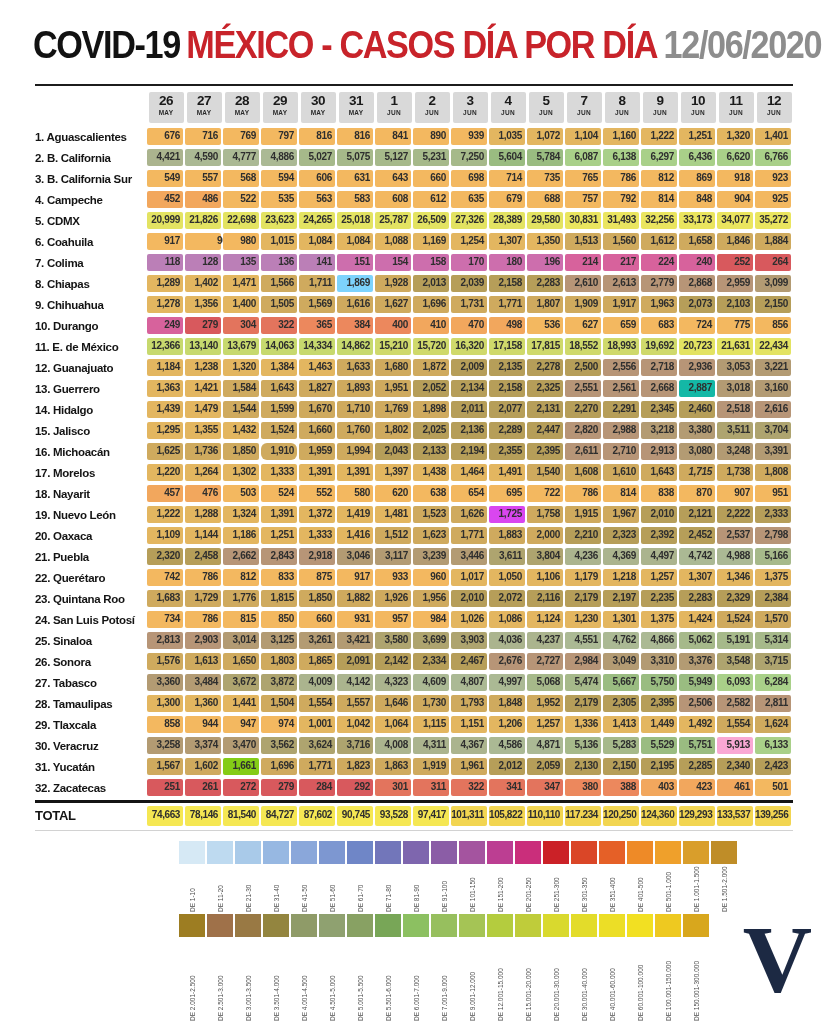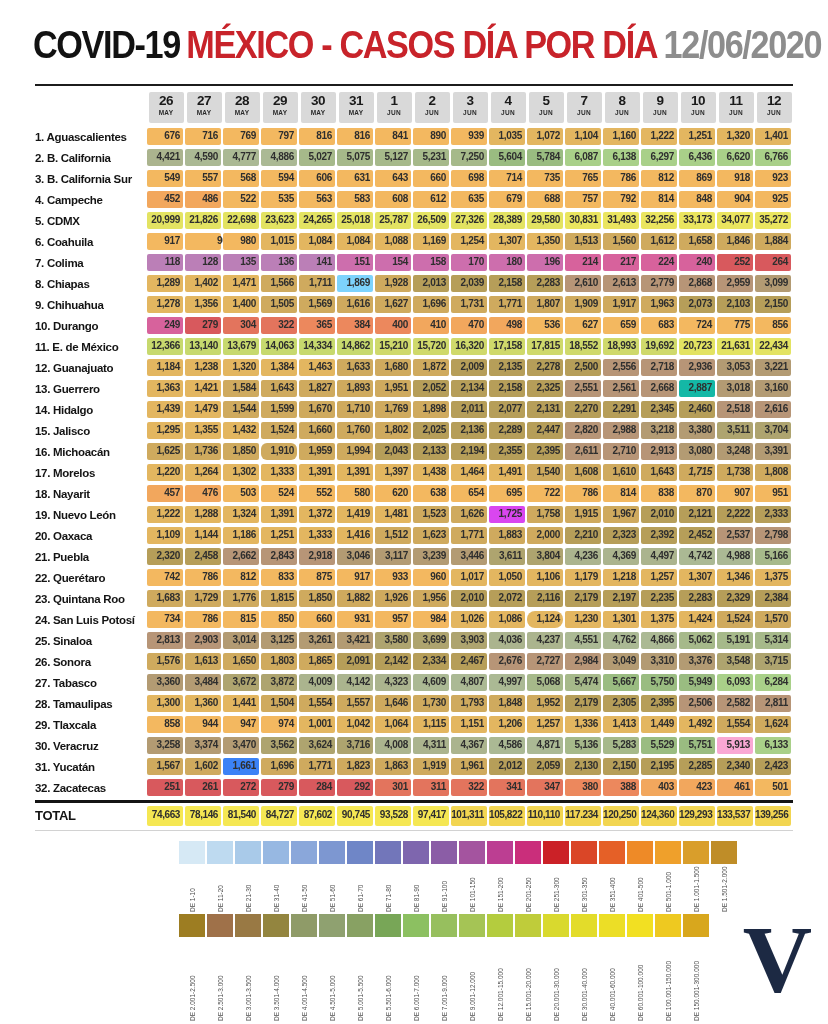--- a/index.html
+++ b/index.html
@@ -630,21 +630,21 @@
           <div class="cell" style="background: rgb(243, 184, 96);">734</div>
           <div class="cell" style="background: rgb(243, 184, 96);">786</div>
           <div class="cell" style="background: rgb(243, 184, 96);">815</div>
           <div class="cell" style="background: rgb(243, 184, 96);">850</div>
           <div class="cell" style="background: rgb(243, 184, 96);">660</div>
           <div class="cell" style="background: rgb(243, 184, 96);">931</div>
           <div class="cell" style="background: rgb(243, 184, 96);">957</div>
           <div class="cell" style="background: rgb(243, 184, 96);">984</div>
           <div class="cell" style="background: rgb(227, 182, 96);">1,026</div>
           <div class="cell" style="background: rgb(227, 182, 96);">1,086</div>
-          <div class="cell" style="background: rgb(227, 182, 96); border-radius: 8px;">1,124</div>
+          <div class="cell" style="background: rgb(227, 182, 96);">1,124</div>
           <div class="cell" style="background: rgb(227, 182, 96);">1,230</div>
           <div class="cell" style="background: rgb(227, 182, 96);">1,301</div>
           <div class="cell" style="background: rgb(227, 182, 96);">1,375</div>
           <div class="cell" style="background: rgb(227, 182, 96);">1,424</div>
           <div class="cell" style="background: rgb(207, 170, 94);">1,524</div>
           <div class="cell" style="background: rgb(207, 170, 94);">1,570</div>
         </div>
         <div class="trow">
           <div class="rlabel">25. Sinaloa</div>
           <div class="cell" style="background: rgb(183, 149, 119);">2,813</div>
@@ -762,21 +762,21 @@
           <div class="cell" style="background: rgb(166, 185, 138);">5,283</div>
           <div class="cell" style="background: rgb(154, 188, 129);">5,529</div>
           <div class="cell" style="background: rgb(154, 188, 129);">5,751</div>
           <div class="cell" style="background: #f9a8d4;">5,913</div>
           <div class="cell" style="background: rgb(169, 208, 137);">6,133</div>
         </div>
         <div class="trow">
           <div class="rlabel">31. Yucatán</div>
           <div class="cell" style="background: rgb(207, 170, 94);">1,567</div>
           <div class="cell" style="background: rgb(207, 170, 94);">1,602</div>
-          <div class="cell" style="background: #3b82f6; text-align: right;">1,661</div>
+          <div class="cell" style="background: #84cc16; text-align: right;">1,661</div>
           <div class="cell" style="background: rgb(207, 170, 94);">1,696</div>
           <div class="cell" style="background: rgb(207, 170, 94);">1,771</div>
           <div class="cell" style="background: rgb(207, 170, 94);">1,823</div>
           <div class="cell" style="background: rgb(207, 170, 94);">1,863</div>
           <div class="cell" style="background: rgb(207, 170, 94);">1,919</div>
           <div class="cell" style="background: rgb(207, 170, 94);">1,961</div>
           <div class="cell" style="background: rgb(182, 158, 89);">2,012</div>
           <div class="cell" style="background: rgb(182, 158, 89);">2,059</div>
           <div class="cell" style="background: rgb(182, 158, 89);">2,130</div>
           <div class="cell" style="background: rgb(182, 158, 89);">2,150</div>

